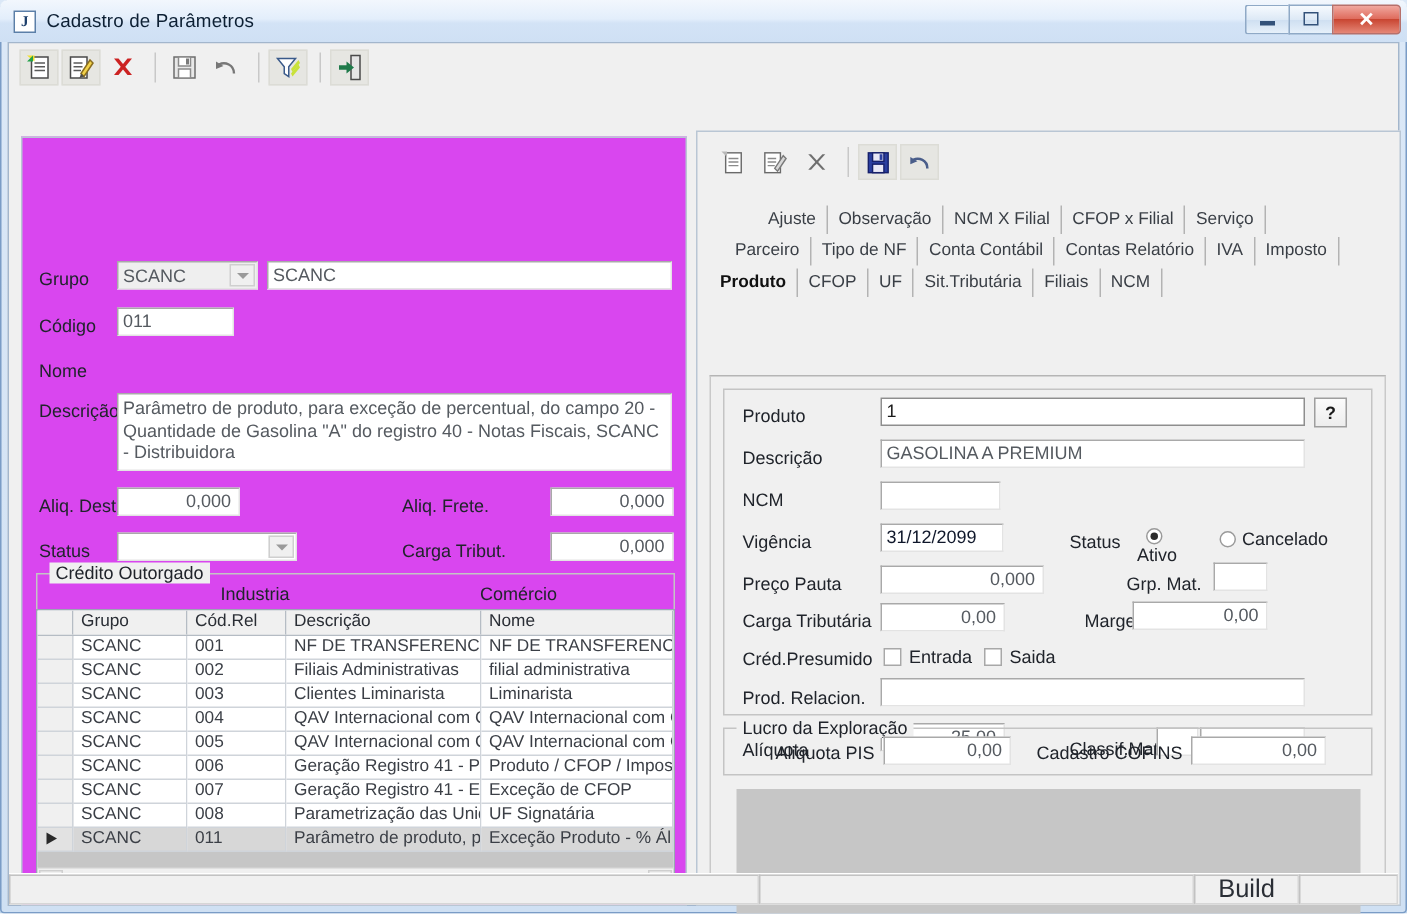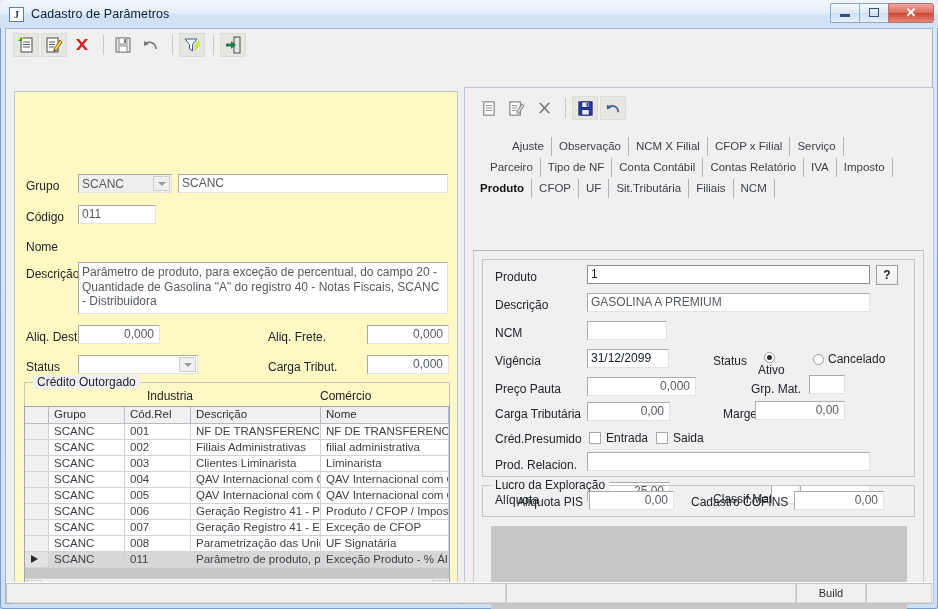--- a/index.html
+++ b/index.html
@@ -85,21 +85,21 @@
     box-sizing:border-box;
     position:relative;
   }
   .tbtn.framed{ background:#e6e6e2; border:1px solid #dcdcd6;}
   .tsep{ width:1px;height:20px;background:#c8c8c8;margin:0 6px;}
 
   
   .left-panel{
     position:absolute; left:8px; top:62px; width:444px; height:513px;
     box-sizing:border-box;
-    background:#fef9c3;
+    background:#d946ef;
     border:1px solid #b9c6d4;
   }
   .lbl{
     position:absolute; font-size:12px; color:#20242b; white-space:nowrap;
   }
   .fld{
     position:absolute; box-sizing:border-box;
     background:#ffffff;
     border:1px solid #a9a9a9;
     border-right-color:#e3e3e3; border-bottom-color:#e3e3e3;
@@ -274,21 +274,21 @@
     position:absolute; left:0; bottom:0; width:926px; height:21px;
     box-sizing:border-box;
     background:#f0f0f0;
     border-top:1px solid #ffffff;
     display:flex; align-items:stretch;
   }
   .sb-cell{
     box-sizing:border-box;
     border:1px solid #d6d6d6;
     border-top-color:#c2c2c2; border-left-color:#c2c2c2;
-    font-size:11px; color:#2a2e35;
+    font-size:17px; color:#2a2e35;
     display:flex;align-items:center;justify-content:center;
     background:#f0f0f0;
   }
   svg{ display:block; }
 </style>
 </head>
 <body>
 
 <div id="root">
   <div class="win-frame"></div>

